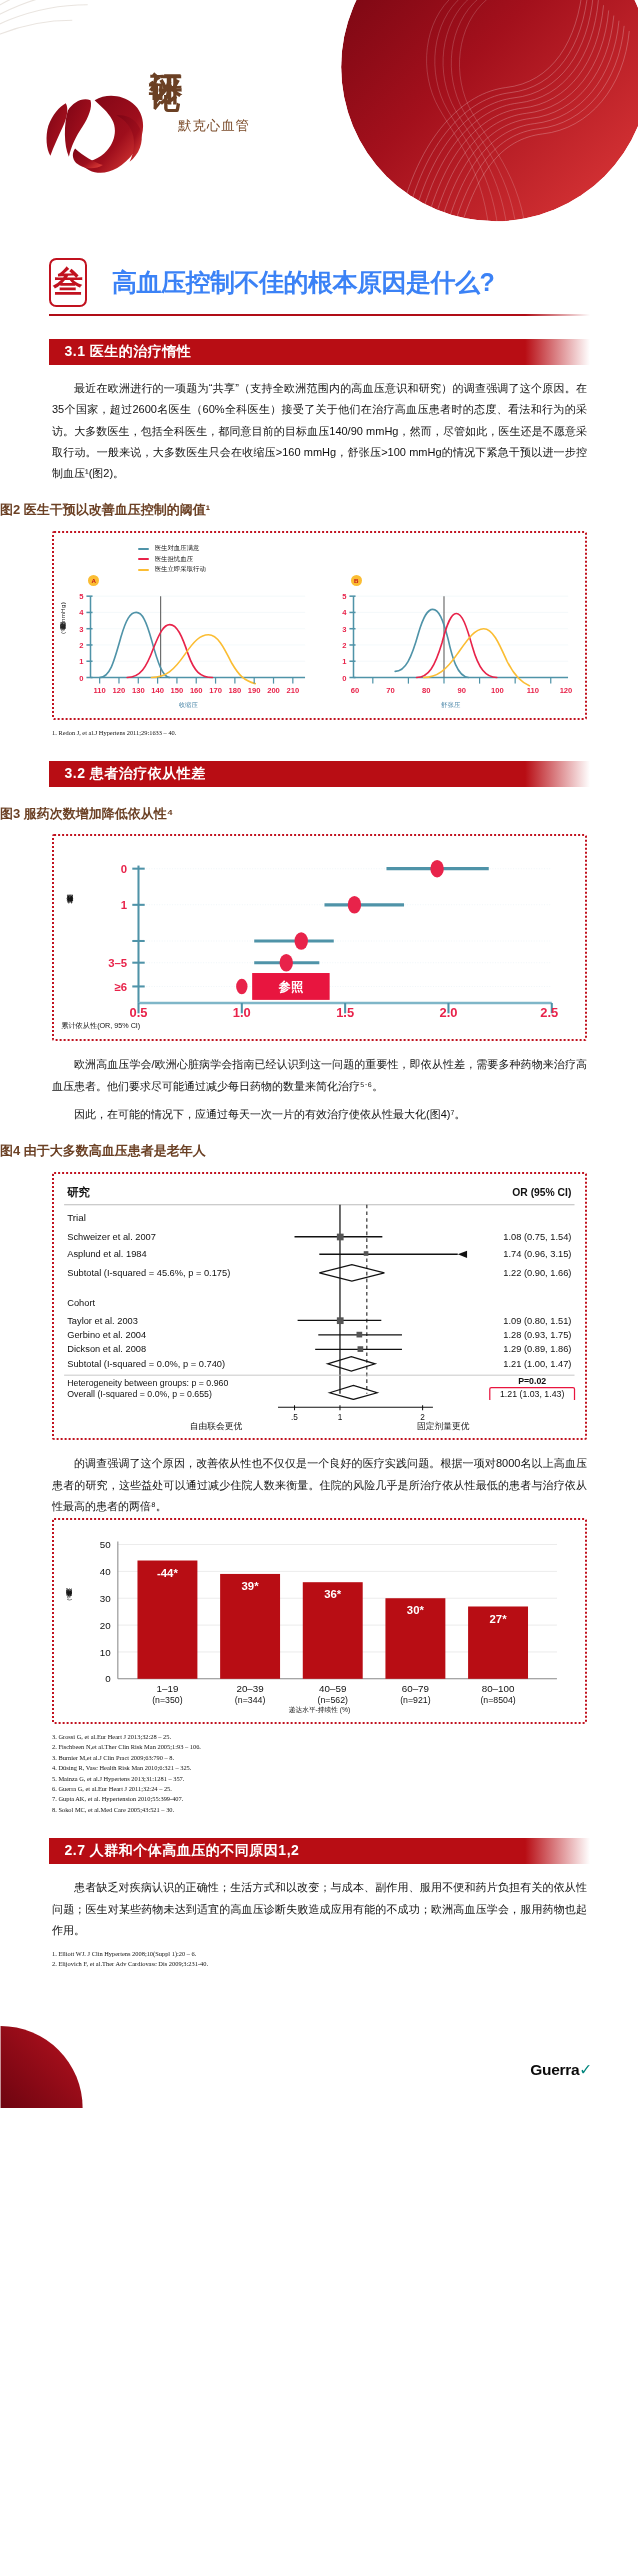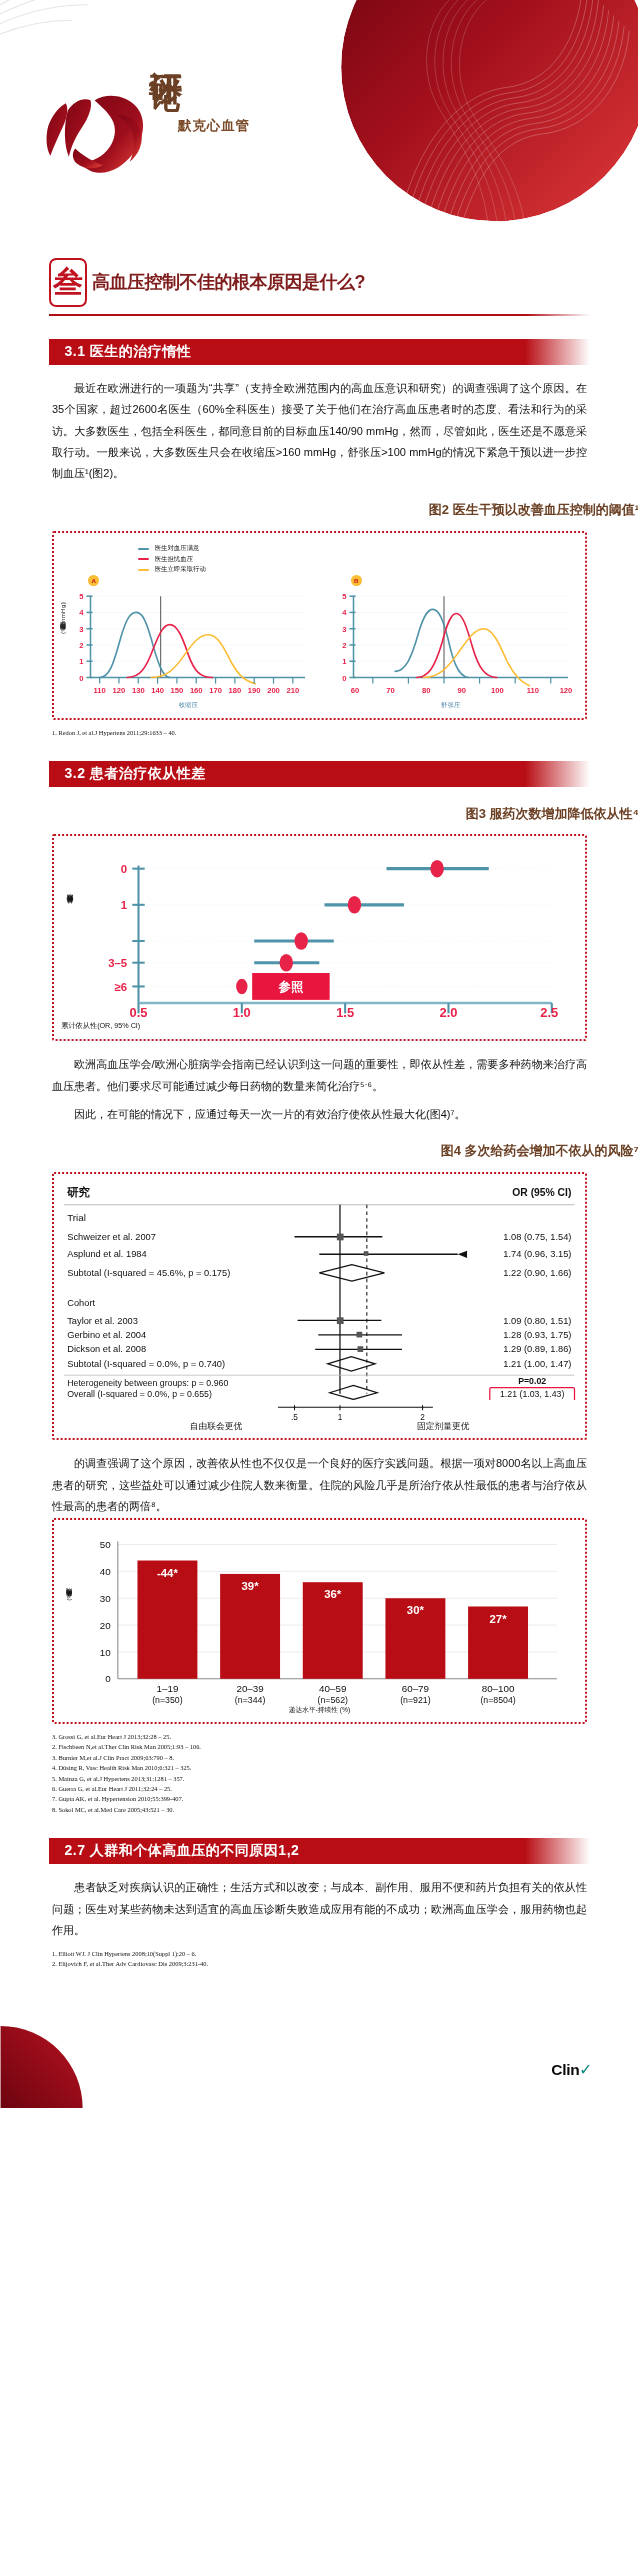--- a/index.html
+++ b/index.html
@@ -16,33 +16,33 @@
   .hdr-heart { position:absolute; right:-15.5px; top:-62px; width:319px; height:330px; }
   .brush-logo { position:absolute; left:39px; top:95px; width:139px; height:90px; }
   .vert-title {
     position:absolute; left:148px; top:45px;
     font-family:"Liberation Serif","DejaVu Serif",serif;
     font-size:33px; font-weight:700; color:#6b4024;
     writing-mode:vertical-rl; letter-spacing:4.1px; line-height:1.05;
   }
   .brand-sub {
     position:absolute; left:178px; top:117px;
-    font-size:13.4px; font-weight:700; color:#7a4a28; letter-spacing:1px;
+    font-size:13.4px; font-weight:400; color:#7a4a28; letter-spacing:1px;
   }
 
   
   .title-row { display:flex; align-items:center; padding:0 0 0 49px; margin-top:-10.3px; }
   .badge-num {
     width:38px; height:49px; border:2.1px solid #c1121f; border-radius:7.2px;
     display:flex; align-items:center; justify-content:center;
     font-family:"Liberation Serif","DejaVu Serif",serif;
     font-size:30px; font-weight:700; color:#c1121f; flex:none;
   }
   .main-title {
-    margin-left:5px; font-size:18px; font-weight:700; color:#7f1d1d;
+    margin-left:25px; font-size:25px; font-weight:700; color:#3b82f6;
     letter-spacing:-0.5px; white-space:nowrap;
   }
   .title-rule {
     margin:7.2px 49px 0 49px; height:2.1px;
     background:linear-gradient(90deg,#b00d16 0%,#b00d16 88%,rgba(176,13,22,0) 100%);
   }
 
   
   .sec-bar {
     margin:23px 49px 0 49px; height:26px;
@@ -53,22 +53,22 @@
 
   
   .body-txt {
     margin:13.4px 52px 0 52px; font-size:11px; line-height:1.92;
     text-align:justify; text-justify:inter-character; color:#111;
   }
   .body-txt p { text-indent:2em; margin-bottom:1px;margin-top:7px; }
 
   
   .fig-title {
-    text-align:right; font-size:13px; font-weight:700;
-    color:#6b4024; margin:17.5px 0 11.3px 0;padding-left:40px;
+    text-align:left; font-size:13px; font-weight:700;
+    color:#6b4024; margin:17.5px 0 11.3px 0;
   }
 
   
   .fig-box {
     margin:0 52px; border:2.1px dotted #c1121f; border-radius:2.1px;
     padding:9.3px 7.2px 7.2px 7.2px; background:#fff;
   }
 
   
   .legend2 { display:flex; flex-direction:column; gap:1.5px; margin:2.1px 0 1px 77px; }
@@ -421,21 +421,21 @@
       </svg>
       <div class="xlab3">累计依从性(OR, 95% CI)</div>
     </div>
   </div>
 
   <div class="body-txt">
     <p>欧洲高血压学会/欧洲心脏病学会指南已经认识到这一问题的重要性，即依从性差，需要多种药物来治疗高血压患者。他们要求尽可能通过减少每日药物的数量来简化治疗⁵ˑ⁶。</p>
     <p>因此，在可能的情况下，应通过每天一次一片的有效治疗使依从性最大化(图4)⁷。</p>
   </div>
 
-  <div class="fig-title">图4  多次给药会增加不依从的风险⁷</div>
+  <div class="fig-title">图4  由于大多数高血压患者是老年人</div>
 
   <div class="fig-box">
     <svg class="chart-svg fig4-inner" viewBox="0 0 1000 420">
       <text x="12" y="26" font-size="22" font-weight="700" fill="#111" font-family="Liberation Sans,sans-serif">研究</text>
       <text x="988" y="26" font-size="20" font-weight="700" fill="#111" text-anchor="end" font-family="Liberation Sans,sans-serif">OR (95% CI)</text>
       <line x1="6" y1="42" x2="994" y2="42" stroke="#bbb" stroke-width="2"></line>
 
       <line x1="540" y1="42" x2="540" y2="408" stroke="#111" stroke-width="2.4"></line>
       <line x1="592" y1="42" x2="592" y2="408" stroke="#111" stroke-width="2" stroke-dasharray="7 6"></line>
 
@@ -592,18 +592,18 @@
     <svg class="foot-arc" viewBox="0 0 300 230">
       <defs>
         <linearGradient id="fg" x1="0" y1="1" x2="1" y2="0">
           <stop offset="0%" stop-color="#6d0410"></stop>
           <stop offset="100%" stop-color="#b8121f"></stop>
         </linearGradient>
       </defs>
       <path d="M0,230 L0,70 A160,160 0 0 1 160,230 Z" fill="url(#fg)"></path>
     </svg>
     <div class="merck">
-      <span>Clin</span><i>✓</i>
+      <span>Guerra</span><i>✓</i>
     </div>
   </div>
 
 </div>
 
 
 </body></html>

